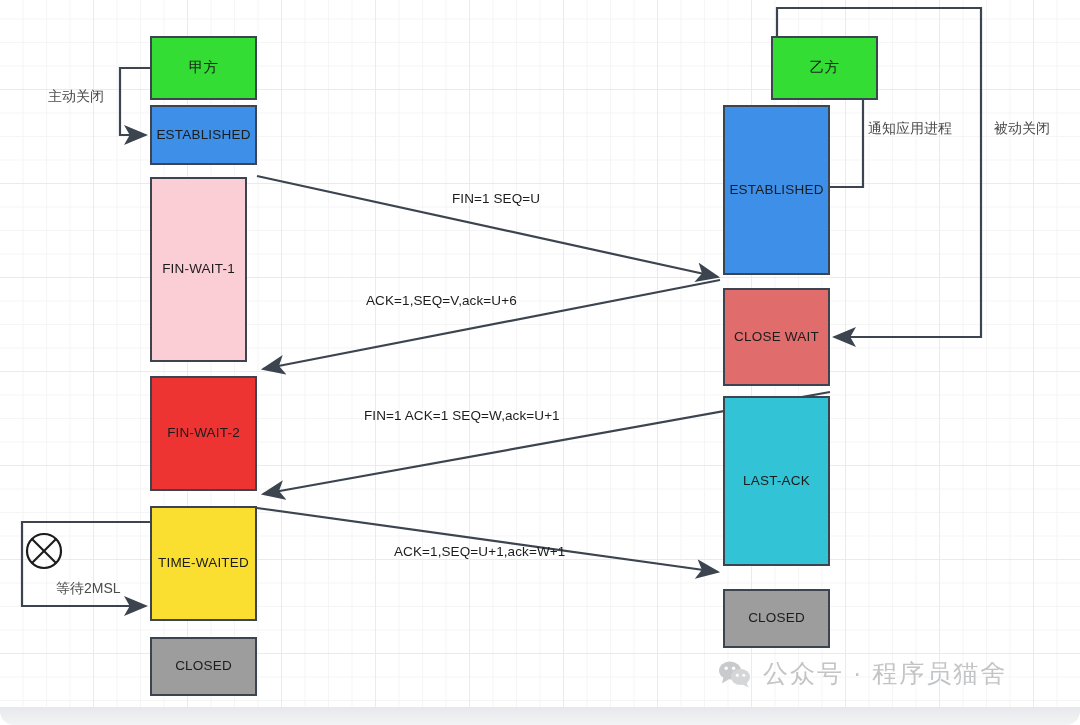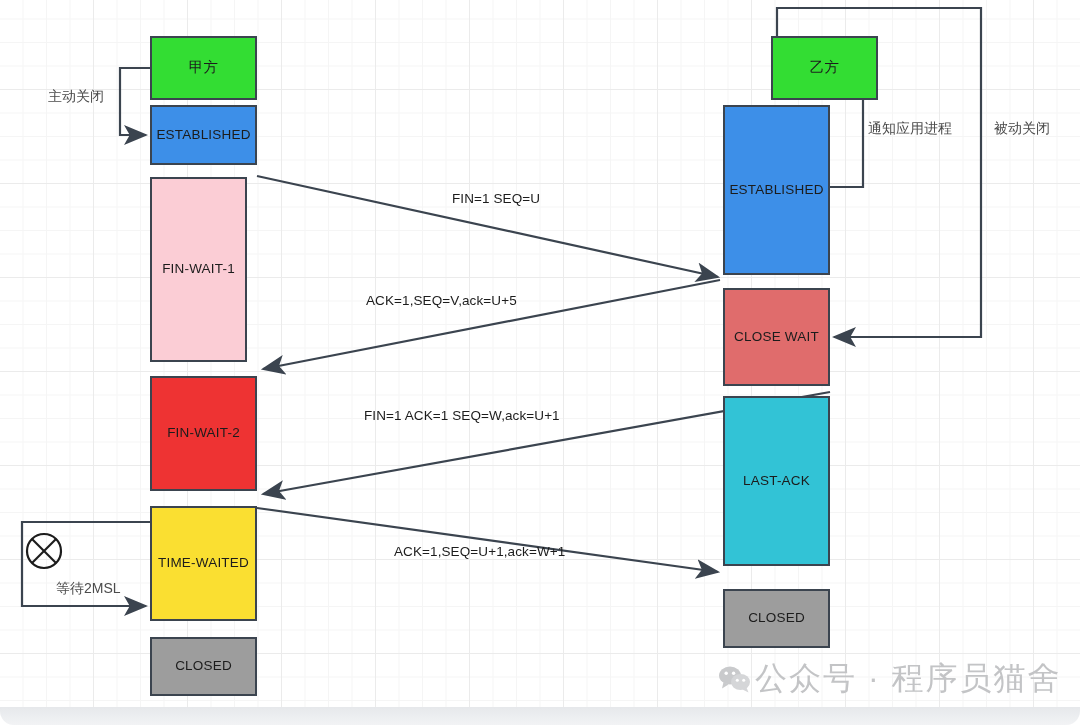--- a/index.html
+++ b/index.html
@@ -80,24 +80,24 @@
     background: linear-gradient(to bottom, #e6e8eb 0%, #edeff1 60%, #f2f3f5 100%);
     z-index: 8;
   }
 
   .watermark {
     position: absolute;
     left: 718px;
     top: 657px;
     display: flex;
     align-items: center;
-    gap: 3px;
+    gap: 11px;
     z-index: 7;
     color: #c3c4c6;
-    font-size: 32px;
+    font-size: 25px;
     letter-spacing: 2px;
     white-space: nowrap;
   }
   .wm-icon { display: block; }
 </style>
 </head>
 <body>
 
 <div id="canvas">
 
@@ -176,21 +176,21 @@
   <div class="box" style="left:723px; top:589px; width:107px; height:59px; background:#9d9d9d;">
     <span>CLOSED</span>
   </div>
 
   <div class="loop-label" style="left:48px; top:88px;">主动关闭</div>
   <div class="loop-label" style="left:868px; top:120px;font-family:Liberation Serif, serif;">通知应用进程</div>
   <div class="loop-label" style="left:994px; top:120px;">被动关闭</div>
   <div class="loop-label" style="left:24px; top:580px;padding-left:32px;">等待2MSL</div>
 
   <div class="msg-label" style="left:452px; top:191px;">FIN=1 SEQ=U</div>
-  <div class="msg-label" style="left:366px; top:293px;">ACK=1,SEQ=V,ack=U+5</div>
+  <div class="msg-label" style="left:366px; top:293px;">ACK=1,SEQ=V,ack=U+6</div>
   <div class="msg-label" style="left:364px; top:408px;">FIN=1 ACK=1 SEQ=W,ack=U+1</div>
   <div class="msg-label" style="left:394px; top:503px;margin-top:41px;">ACK=1,SEQ=U+1,ack=W+1</div>
 
   <div class="watermark">
     <svg class="wm-icon" width="34" height="28" viewBox="0 0 34 28">
       <g fill="#c9cacc">
         <ellipse cx="12" cy="10.5" rx="11" ry="9"></ellipse>
         <path d="M5.5,17 L4,23.5 L10.5,19.5 Z"></path>
         <circle cx="8.2" cy="8.2" r="1.7" fill="#ffffff"></circle>
         <circle cx="15.6" cy="8.2" r="1.7" fill="#ffffff"></circle>

